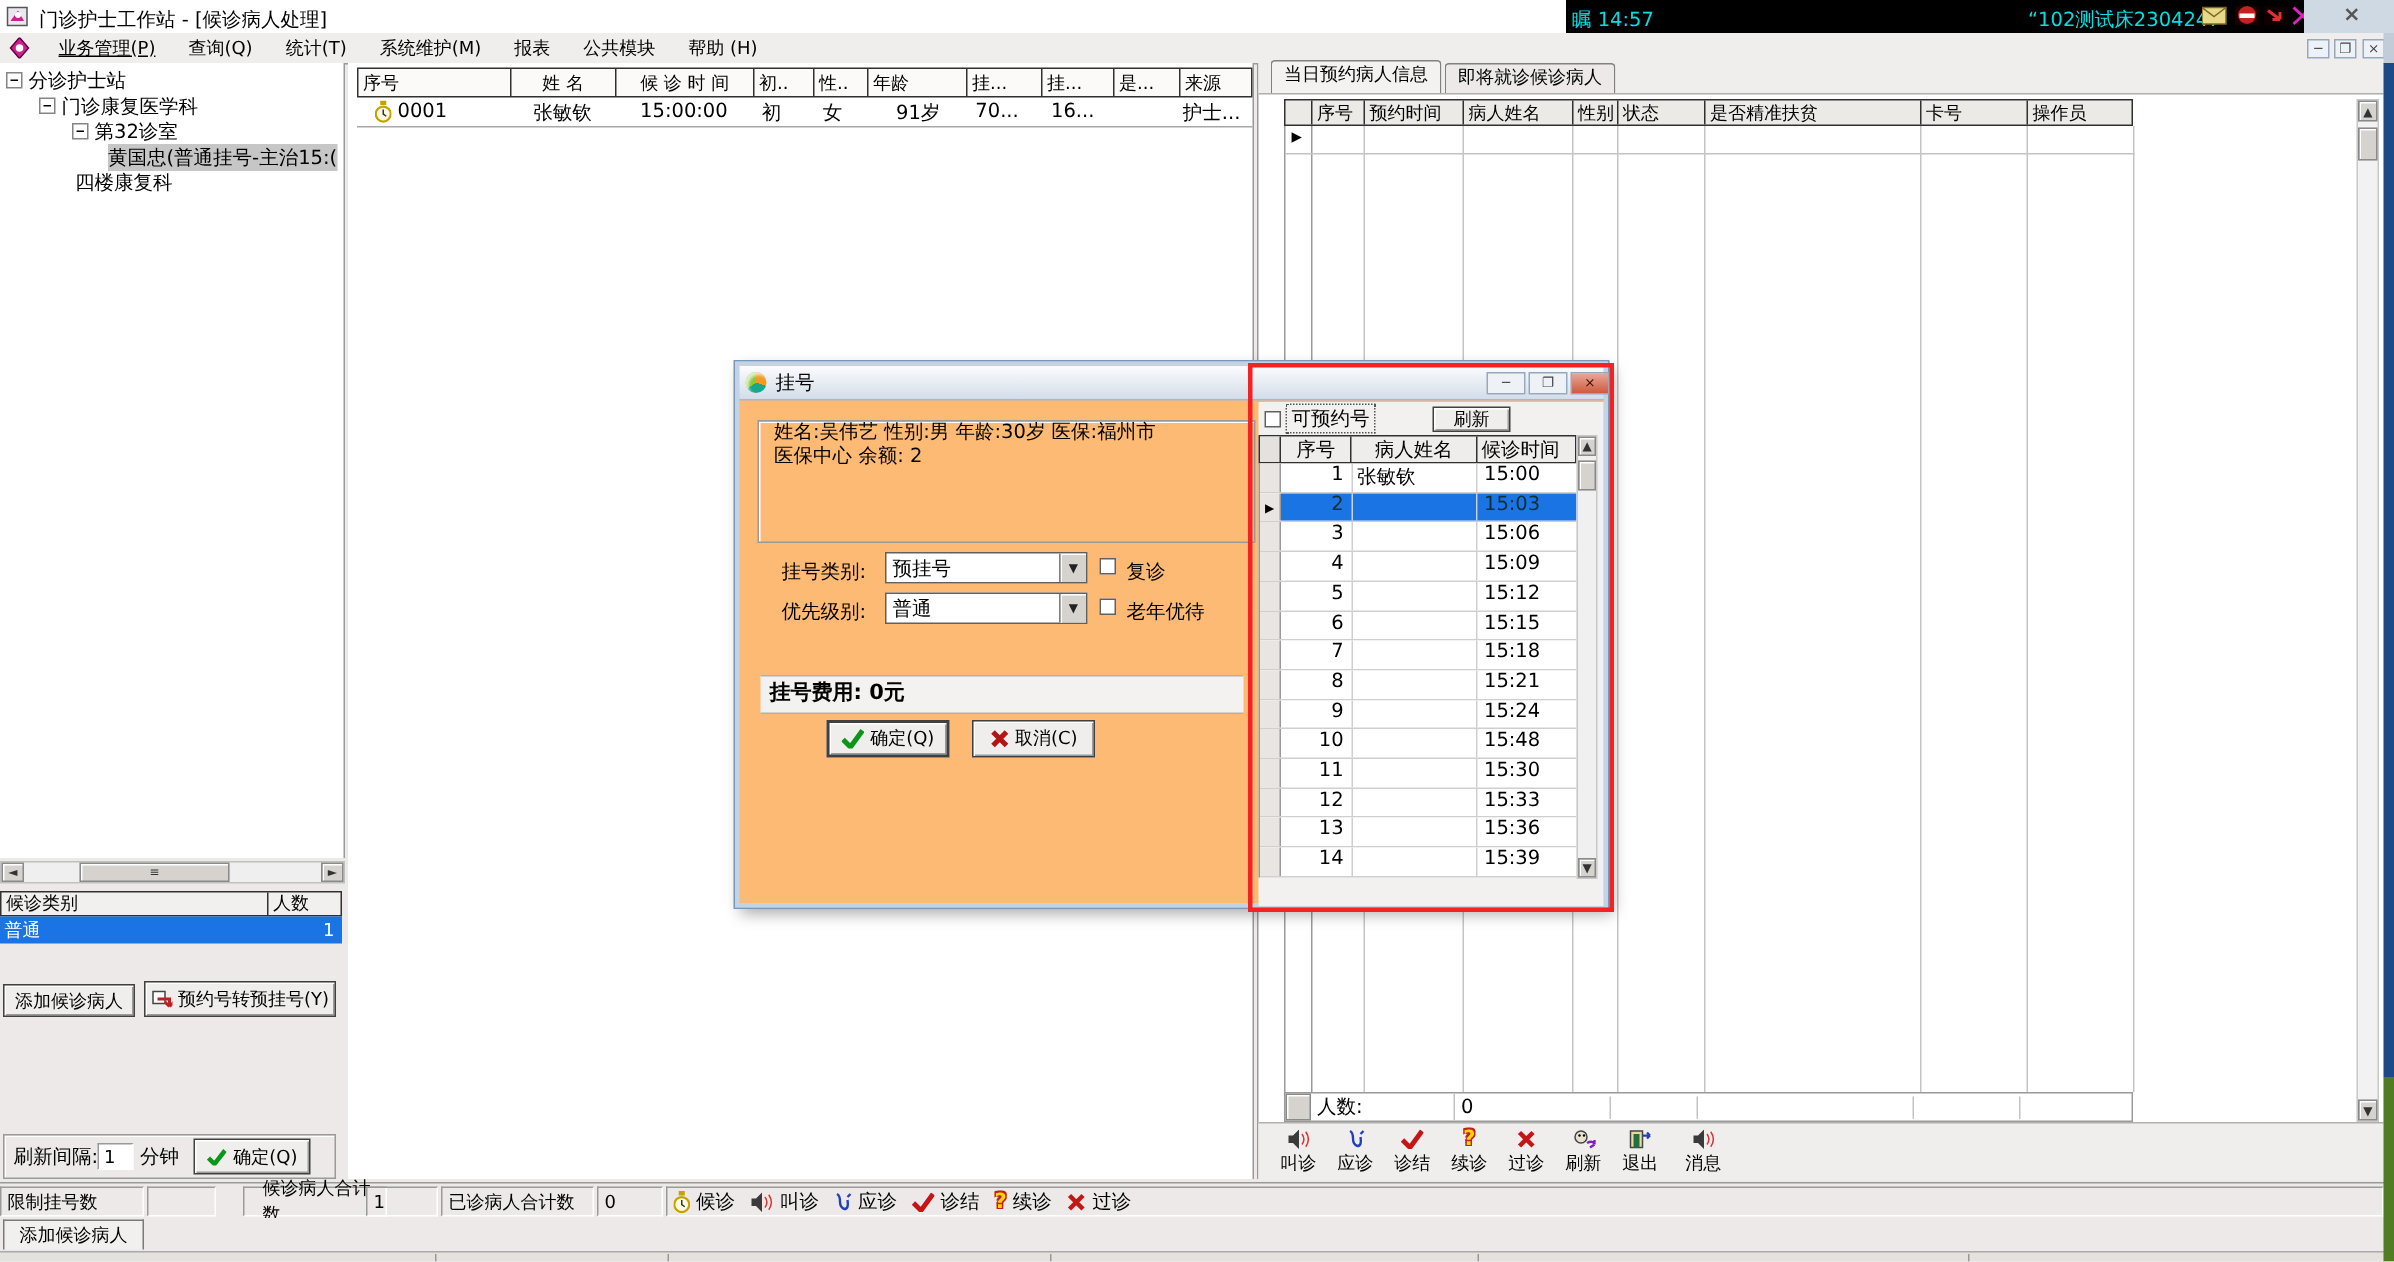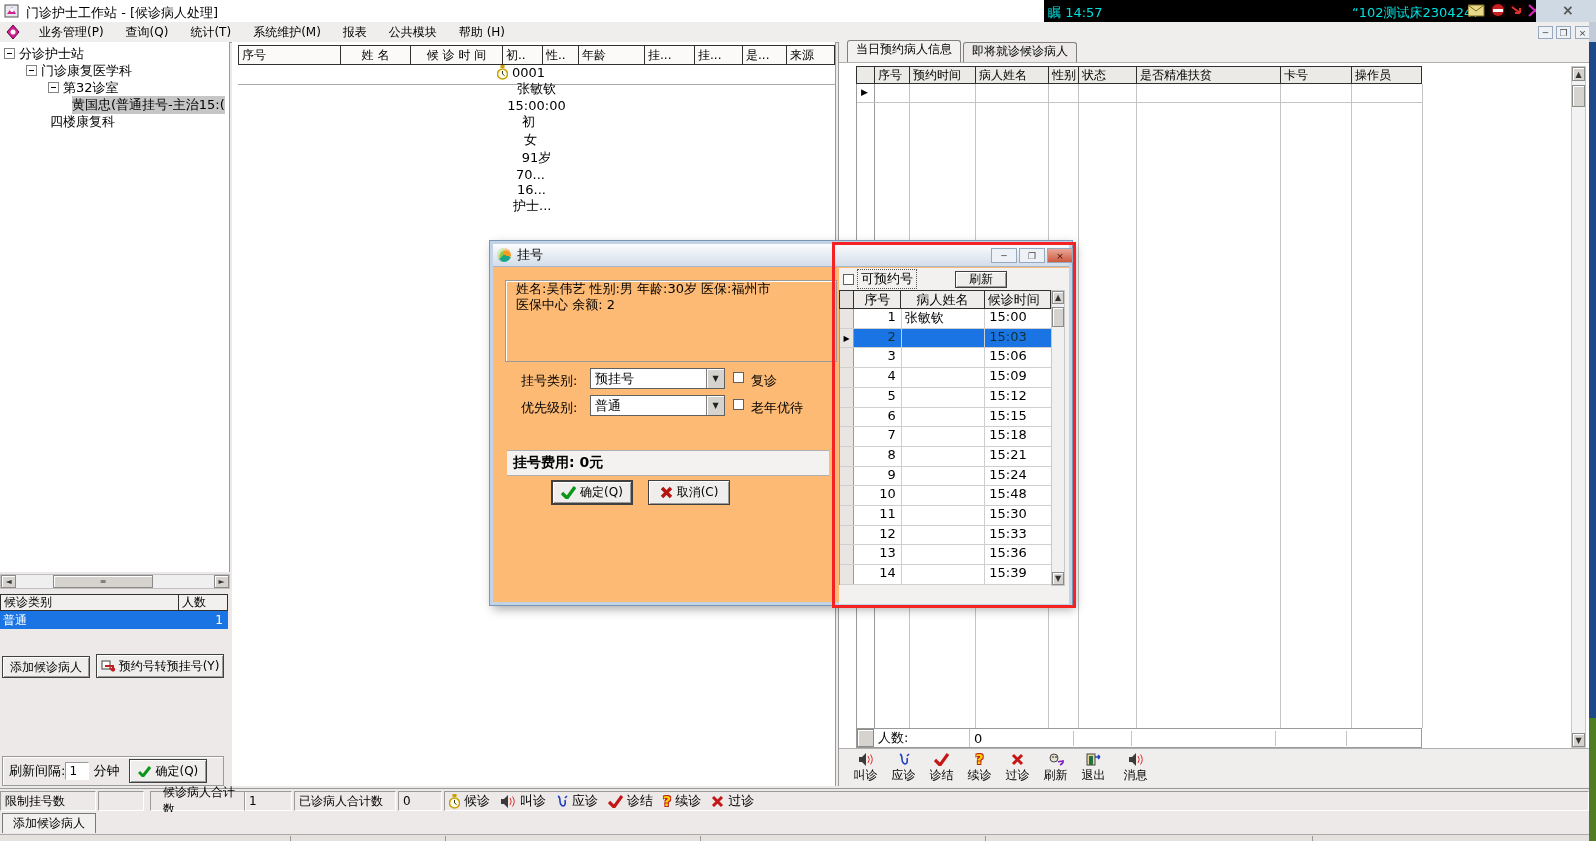--- a/index.html
+++ b/index.html
@@ -80,21 +80,21 @@
     <div class="abs" style="left:1536px;top:0;width:60px;height:22px;background:#cfd9e4;">
       <span class="abs" style="left:26px;top:2px;color:#555;font-size:14px;font-weight:bold;">×</span>
     </div>
   </div>
 
   <div class="abs flex" style="left:0;top:22px;width:1596px;height:20px;background:#f0eeec;border-bottom:1px solid #9a9a9a;">
     <svg width="14" height="14" style="margin:0 8px 0 6px;">
       <path d="M7 0 L13 7 L7 14 L1 7 Z" fill="#d02090" stroke="#600040"></path>
         <circle cx="7" cy="7" r="2.5" fill="#fff"></circle>
     </svg>
-    <span style="padding:0 11px;">业务管理(P)</span>
+    <span style="padding:0 11px;text-decoration:underline;">业务管理(P)</span>
     <span style="padding:0 11px;">查询(Q)</span>
     <span style="padding:0 11px;">统计(T)</span>
     <span style="padding:0 11px;">系统维护(M)</span>
     <span style="padding:0 11px;">报表</span>
     <span style="padding:0 11px;">公共模块</span>
     <span style="padding:0 11px;">帮助 (H)</span>
     <div class="abs winctl" style="left:1538px;top:4px;">─</div>
     <div class="abs winctl" style="left:1556px;top:4px;">❐</div>
     <div class="abs winctl" style="left:1575px;top:4px;">×</div>
   </div>
@@ -171,21 +171,21 @@
       <span class="hcell" style="width:92px;justify-content:center;">候 诊 时 间</span>
       <span class="hcell" style="width:40px;">初..</span>
       <span class="hcell" style="width:36px;">性..</span>
       <span class="hcell" style="width:66px;">年龄</span>
       <span class="hcell" style="width:50px;">挂...</span>
       <span class="hcell" style="width:48px;">挂...</span>
       <span class="hcell" style="width:44px;">是...</span>
       <span class="hcell" style="width:47px;border-right:none;">来源</span>
     </div>
 
-    <div class="flex" style="margin-left:6px;width:597px;height:19px;border-bottom:1px solid #a8a8a8;font-size:13px;flex-direction:column;">
+    <div class="flex" style="margin-left:6px;width:597px;height:19px;border-bottom:1px solid #a8a8a8;font-size:13px;">
       <span class="flex" style="width:103px;padding-left:12px;box-sizing:border-box;gap:4px;">
         <svg width="11" height="15">
           <rect x="3.5" y="0" width="4" height="3" fill="#c8a000"></rect>
             <circle cx="5.5" cy="9" r="5" fill="#fffbe2" stroke="#c8a000" stroke-width="1.5"></circle>
             <path d="M5.5 6 v3 l2 1.5" stroke="#333" fill="none"></path>
         </svg>
         <span>0001</span>
       </span>
       <span style="width:71px;text-align:center;">张敏钦</span>
       <span style="width:93px;text-align:center;">15:00:00</span>
@@ -462,21 +462,21 @@
     </div>
   </div>
 
   <div class="abs" style="left:832px;top:242px;width:244px;height:366px;border:3px solid #f42222;box-sizing:border-box;z-index:30;pointer-events:none;"></div>
 
   <div class="abs" style="left:0;top:788px;width:1596px;height:24px;background:#ece9e8;border-top:1px solid #9a9a9a;">
     <div class="statcell" style="left:0;width:96px;">
         <span>限制挂号数</span>
       </div>
     <div class="statcell" style="left:98px;width:46px;"></div>
-    <div class="statcell" style="left:150px;width:96px;padding-left:12px;">
+    <div class="statcell" style="left:162px;width:96px;padding-left:12px;">
         <span>候诊病人合计数</span>
       </div>
     <div class="statcell" style="left:244px;width:48px;">
         <span>1</span>
       </div>
     <div class="statcell" style="left:294px;width:102px;">
         <span>已诊病人合计数</span>
       </div>
     <div class="statcell" style="left:398px;width:44px;">
         <span>0</span>

